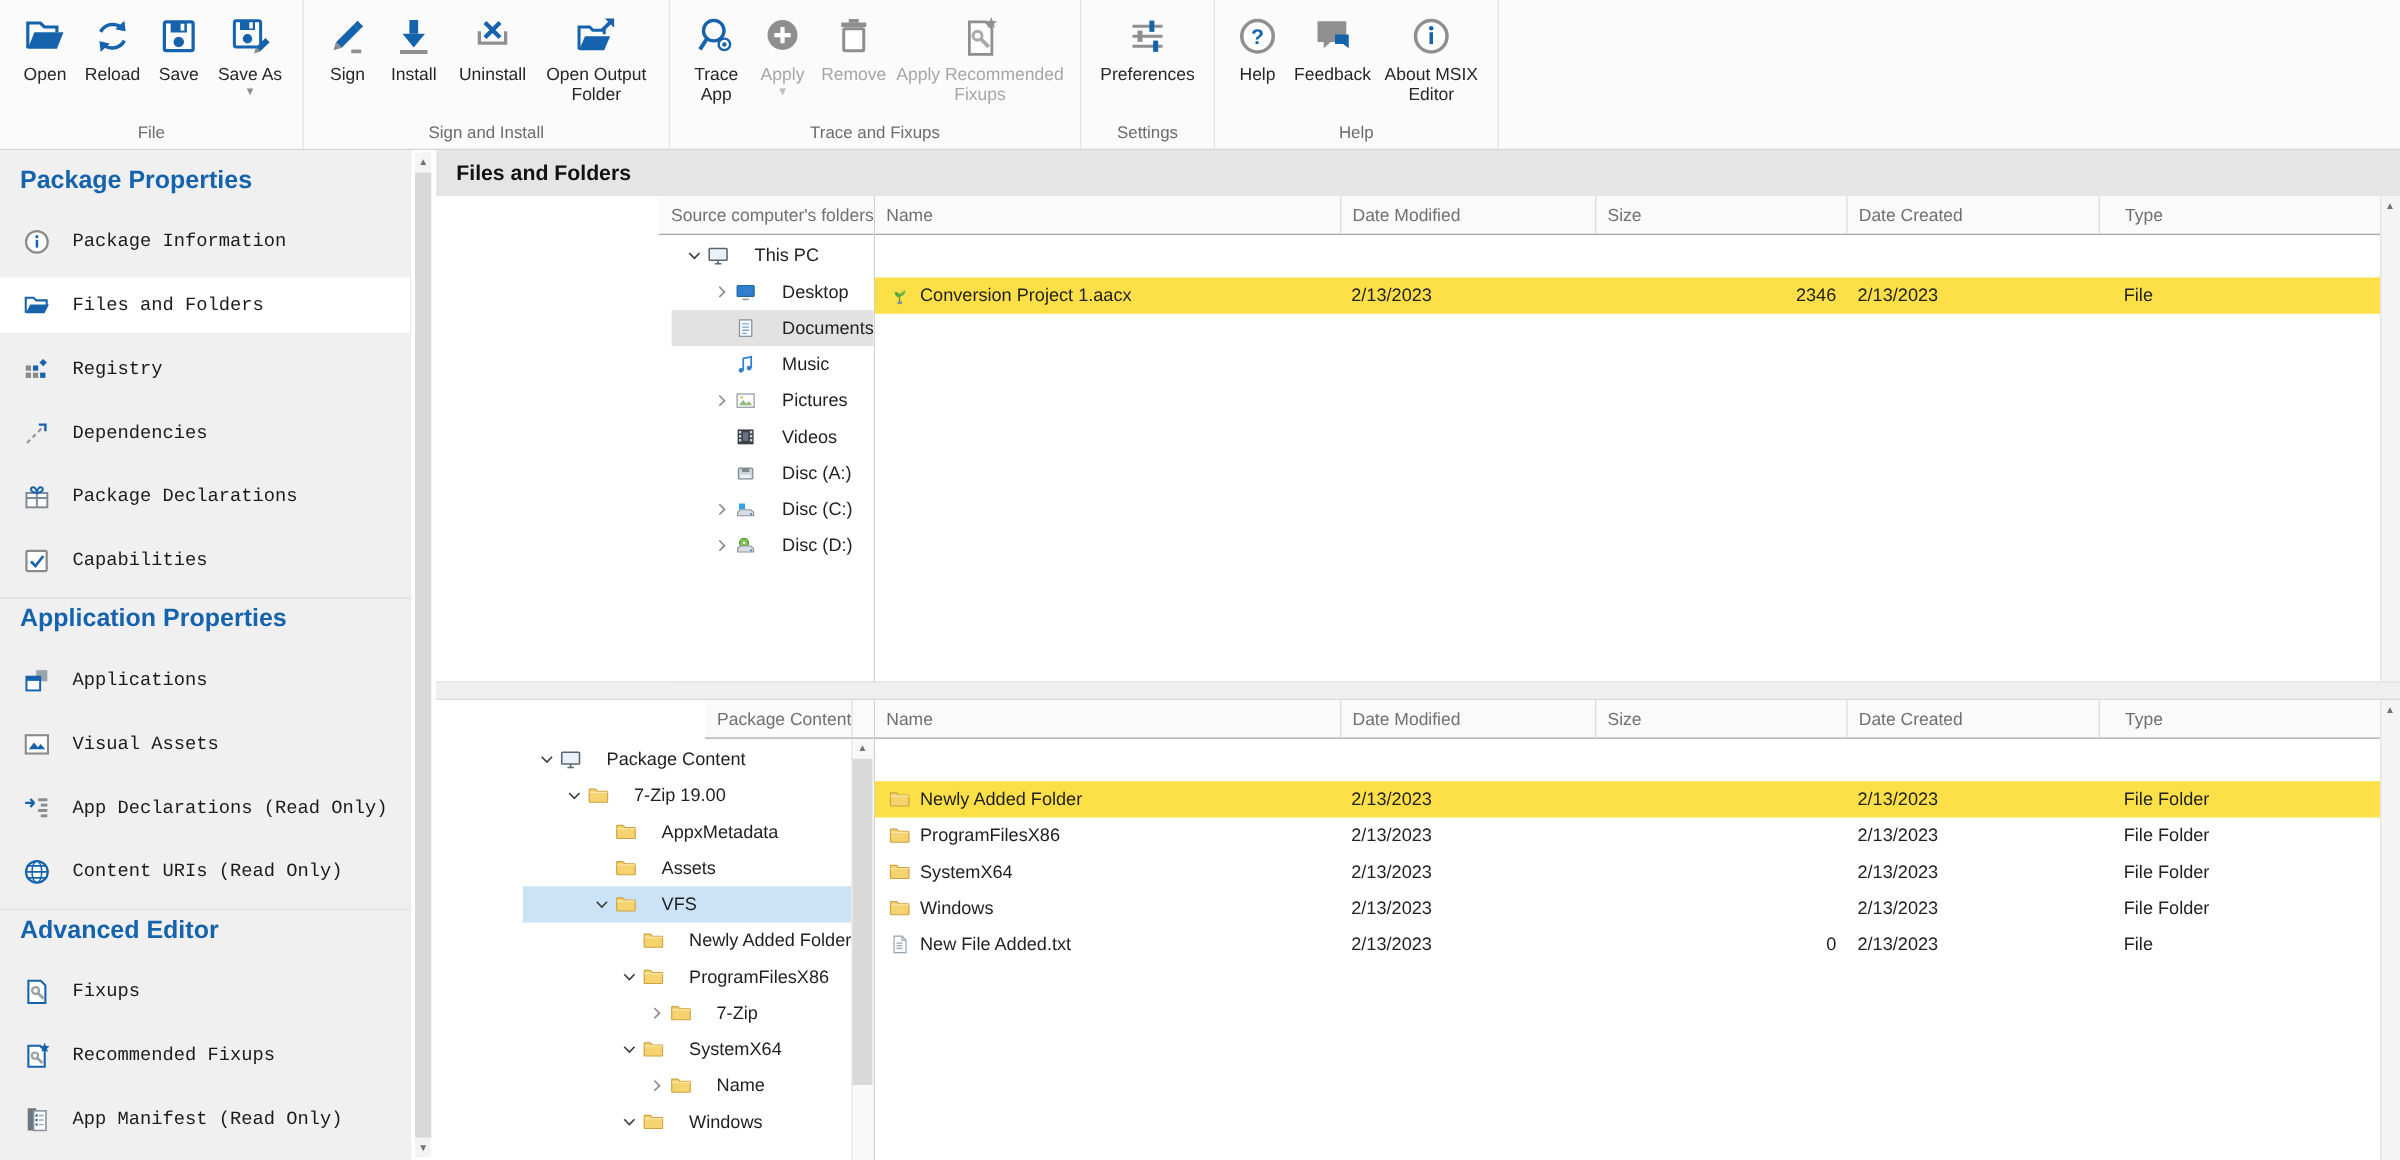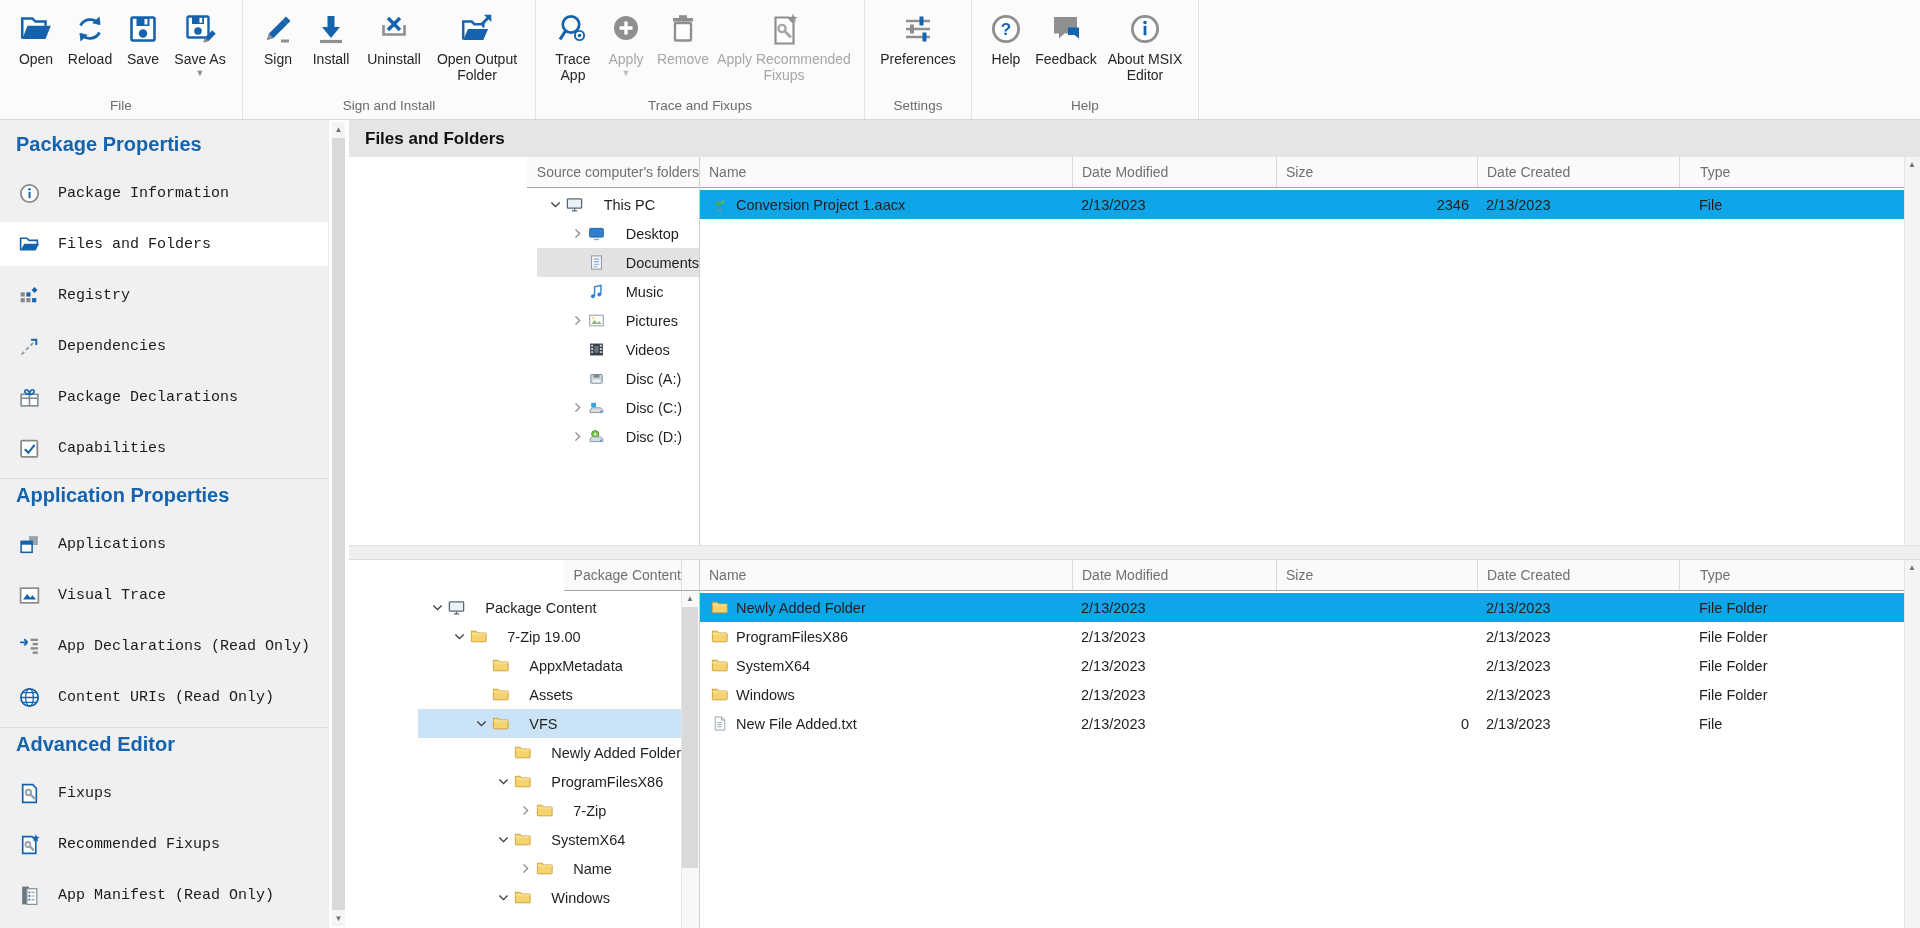--- a/index.html
+++ b/index.html
@@ -61,21 +61,21 @@
   .vscroll2{width:17px;flex:none;background:#f8f8f8;border-left:1px solid #e6e6e6;position:relative;}
   .vscroll2 .varr{width:16px;}
   .vscroll2 .vthumb{width:16px;}
 
   .listcol{flex:1;display:flex;flex-direction:column;overflow:hidden;position:relative;}
   .lheader{height:31px;flex:none;background:#fafafa;border-bottom:1px solid #a6a6a6;display:flex;font-size:14px;color:#707070;box-sizing:border-box;}
   .lh{display:flex;align-items:center;padding-left:9px;box-sizing:border-box;flex:none;cursor:pointer;}
   .lh + .lh{border-left:1px solid #dadada;}
   .lrows{padding-top:2px;}
   .lrow{height:29px;display:flex;align-items:center;font-size:14.5px;cursor:pointer;}
-  .lrow.selected{background:#0ea5e9;}
+  .lrow.selected{background:#fde047;margin-top:32px;}
   .lc{padding-left:9px;box-sizing:border-box;flex:none;display:flex;align-items:center;white-space:nowrap;overflow:hidden;}
   .w-name{width:372px;} .w-dm{width:204px;} .w-size{width:201px;} .w-dc{width:202px;} .w-type{flex:1;padding-left:20px;}
   .lc.size{justify-content:flex-end;padding-right:8px;padding-left:0;}
   .lc .nicon{margin-right:7px;}
 
   .rstrip{position:absolute;right:0;top:0;bottom:0;width:15px;background:#f4f4f4;border-left:1px solid #e3e3e3;}
   .rstrip .varr{width:14px;}
 </style>
 </head>
 <body>
@@ -537,21 +537,21 @@
             </svg>
           </span>
         <span class="slabel">Applications</span>
       </div>
       <div class="sitem">
         <span class="sicon">
             <svg width="23" height="23">
               <use href="#s-image"></use>
             </svg>
           </span>
-        <span class="slabel">Visual Trace</span>
+        <span class="slabel">Visual Assets</span>
       </div>
       <div class="sitem">
         <span class="sicon">
             <svg width="23" height="23">
               <use href="#s-listarrow"></use>
             </svg>
           </span>
         <span class="slabel">App Declarations (Read Only)</span>
       </div>
       <div class="sitem">

